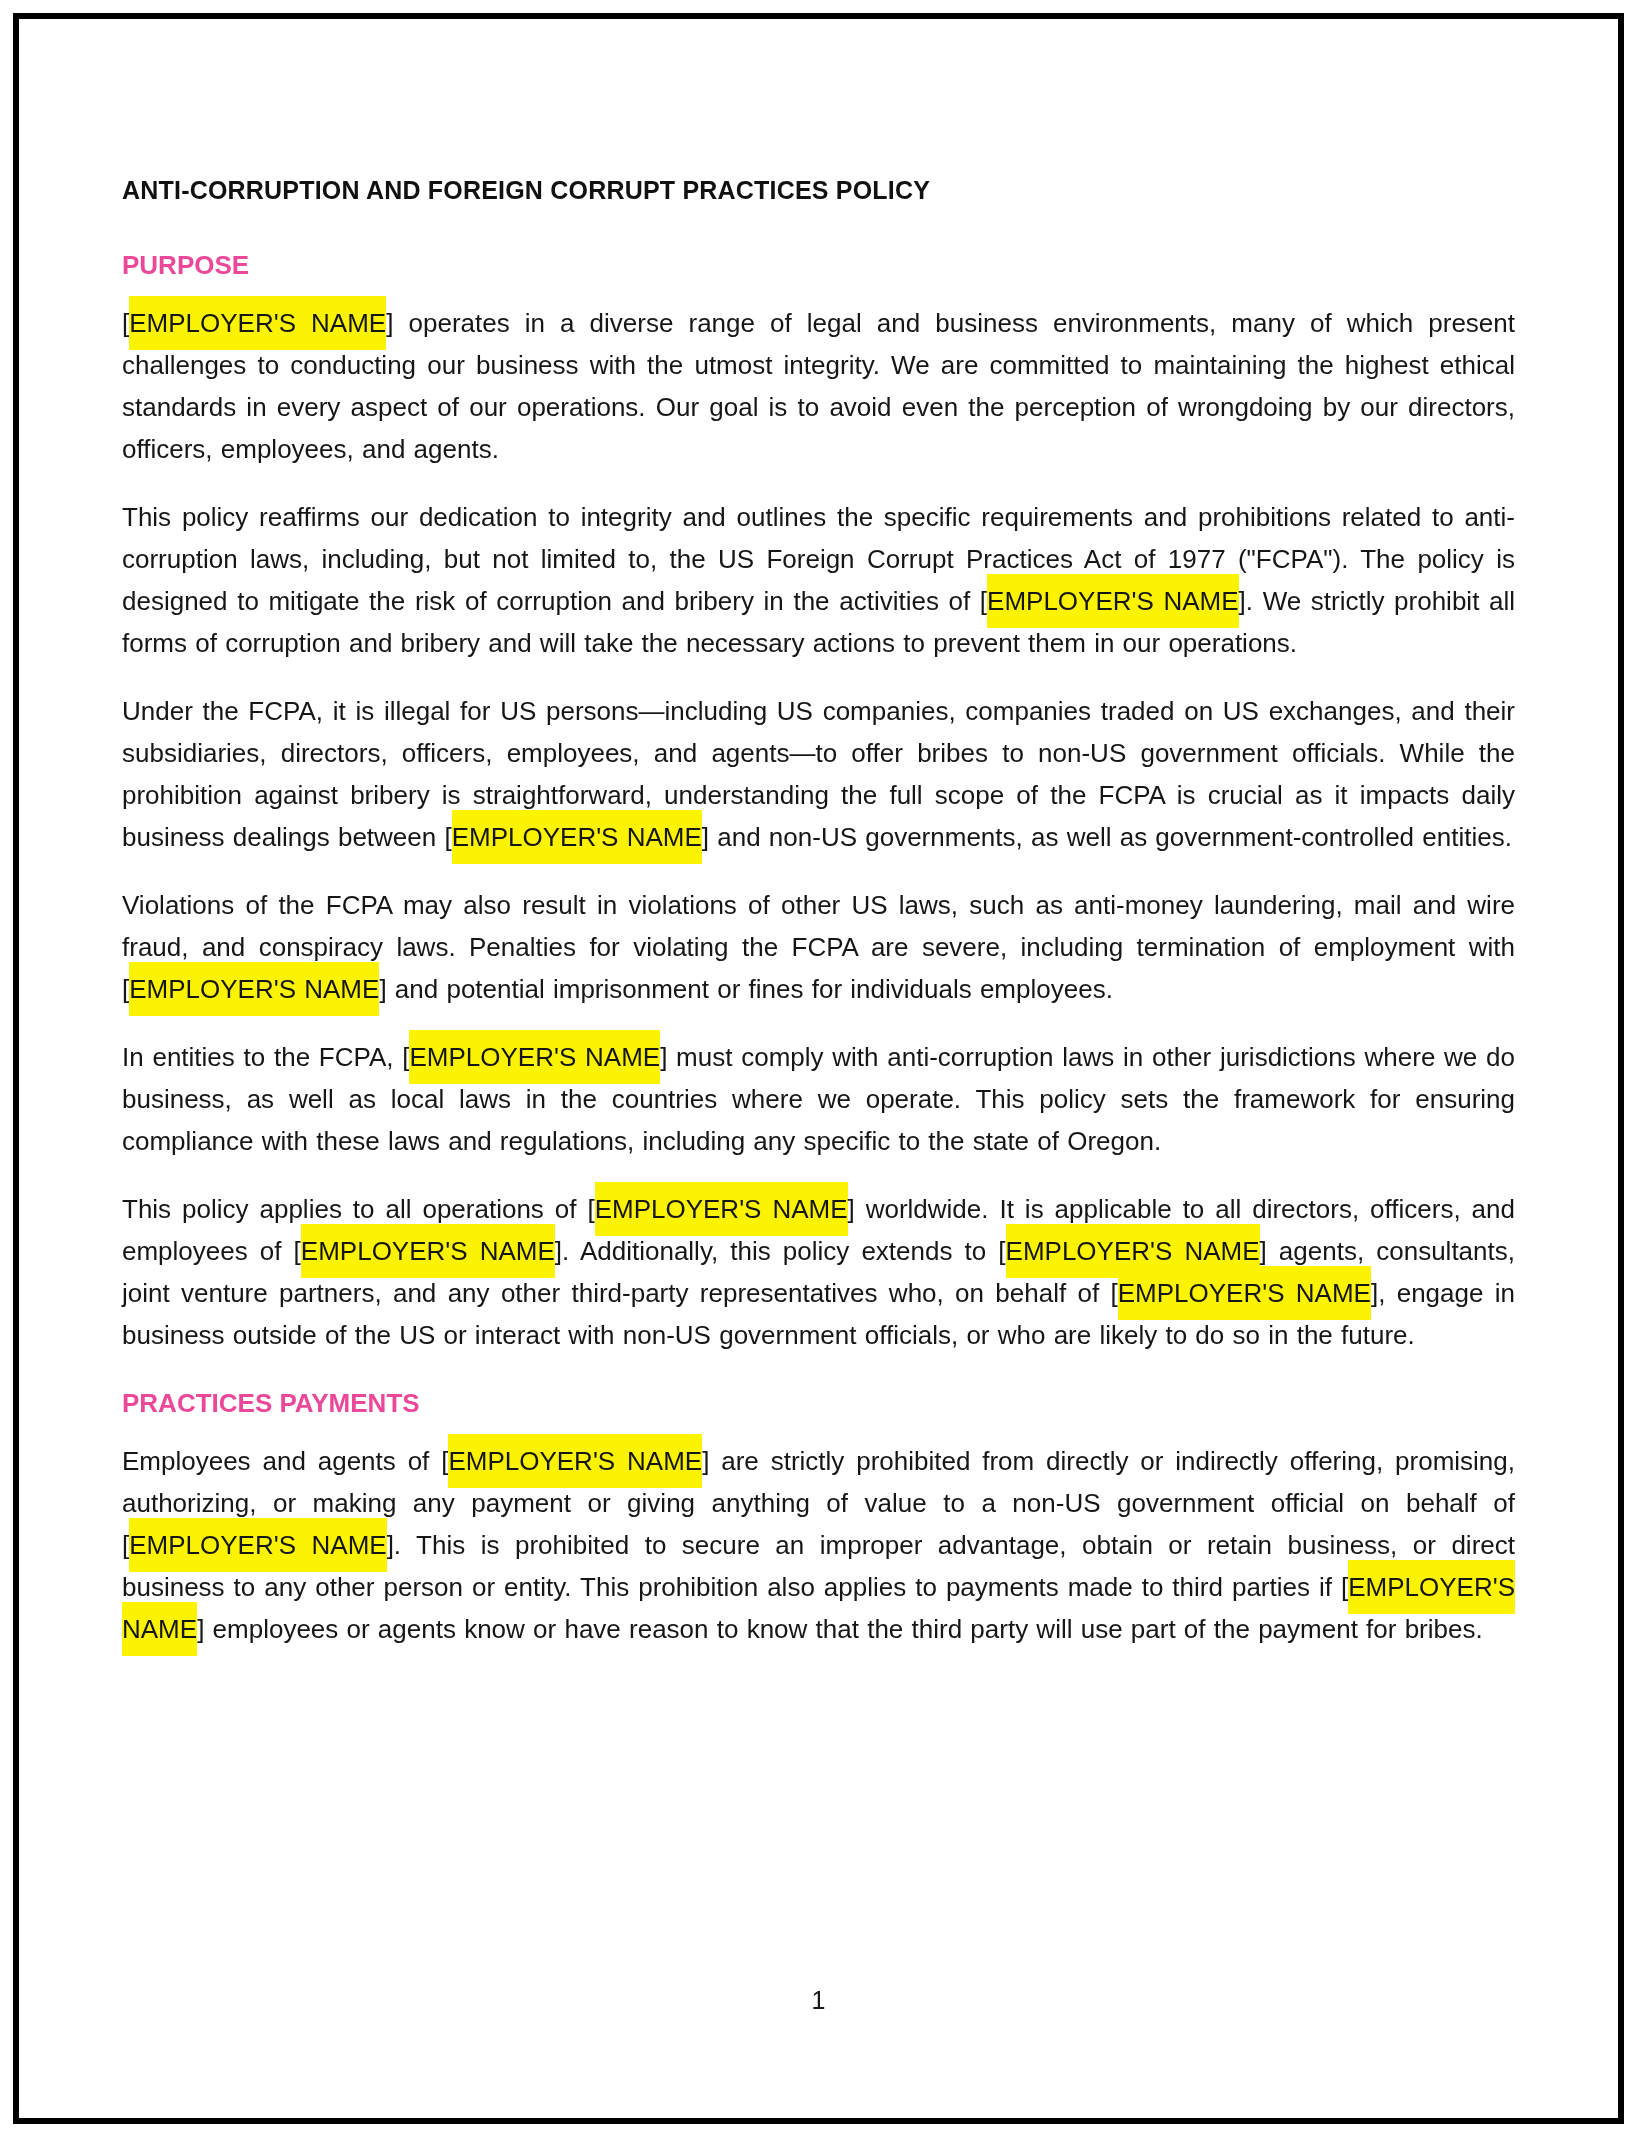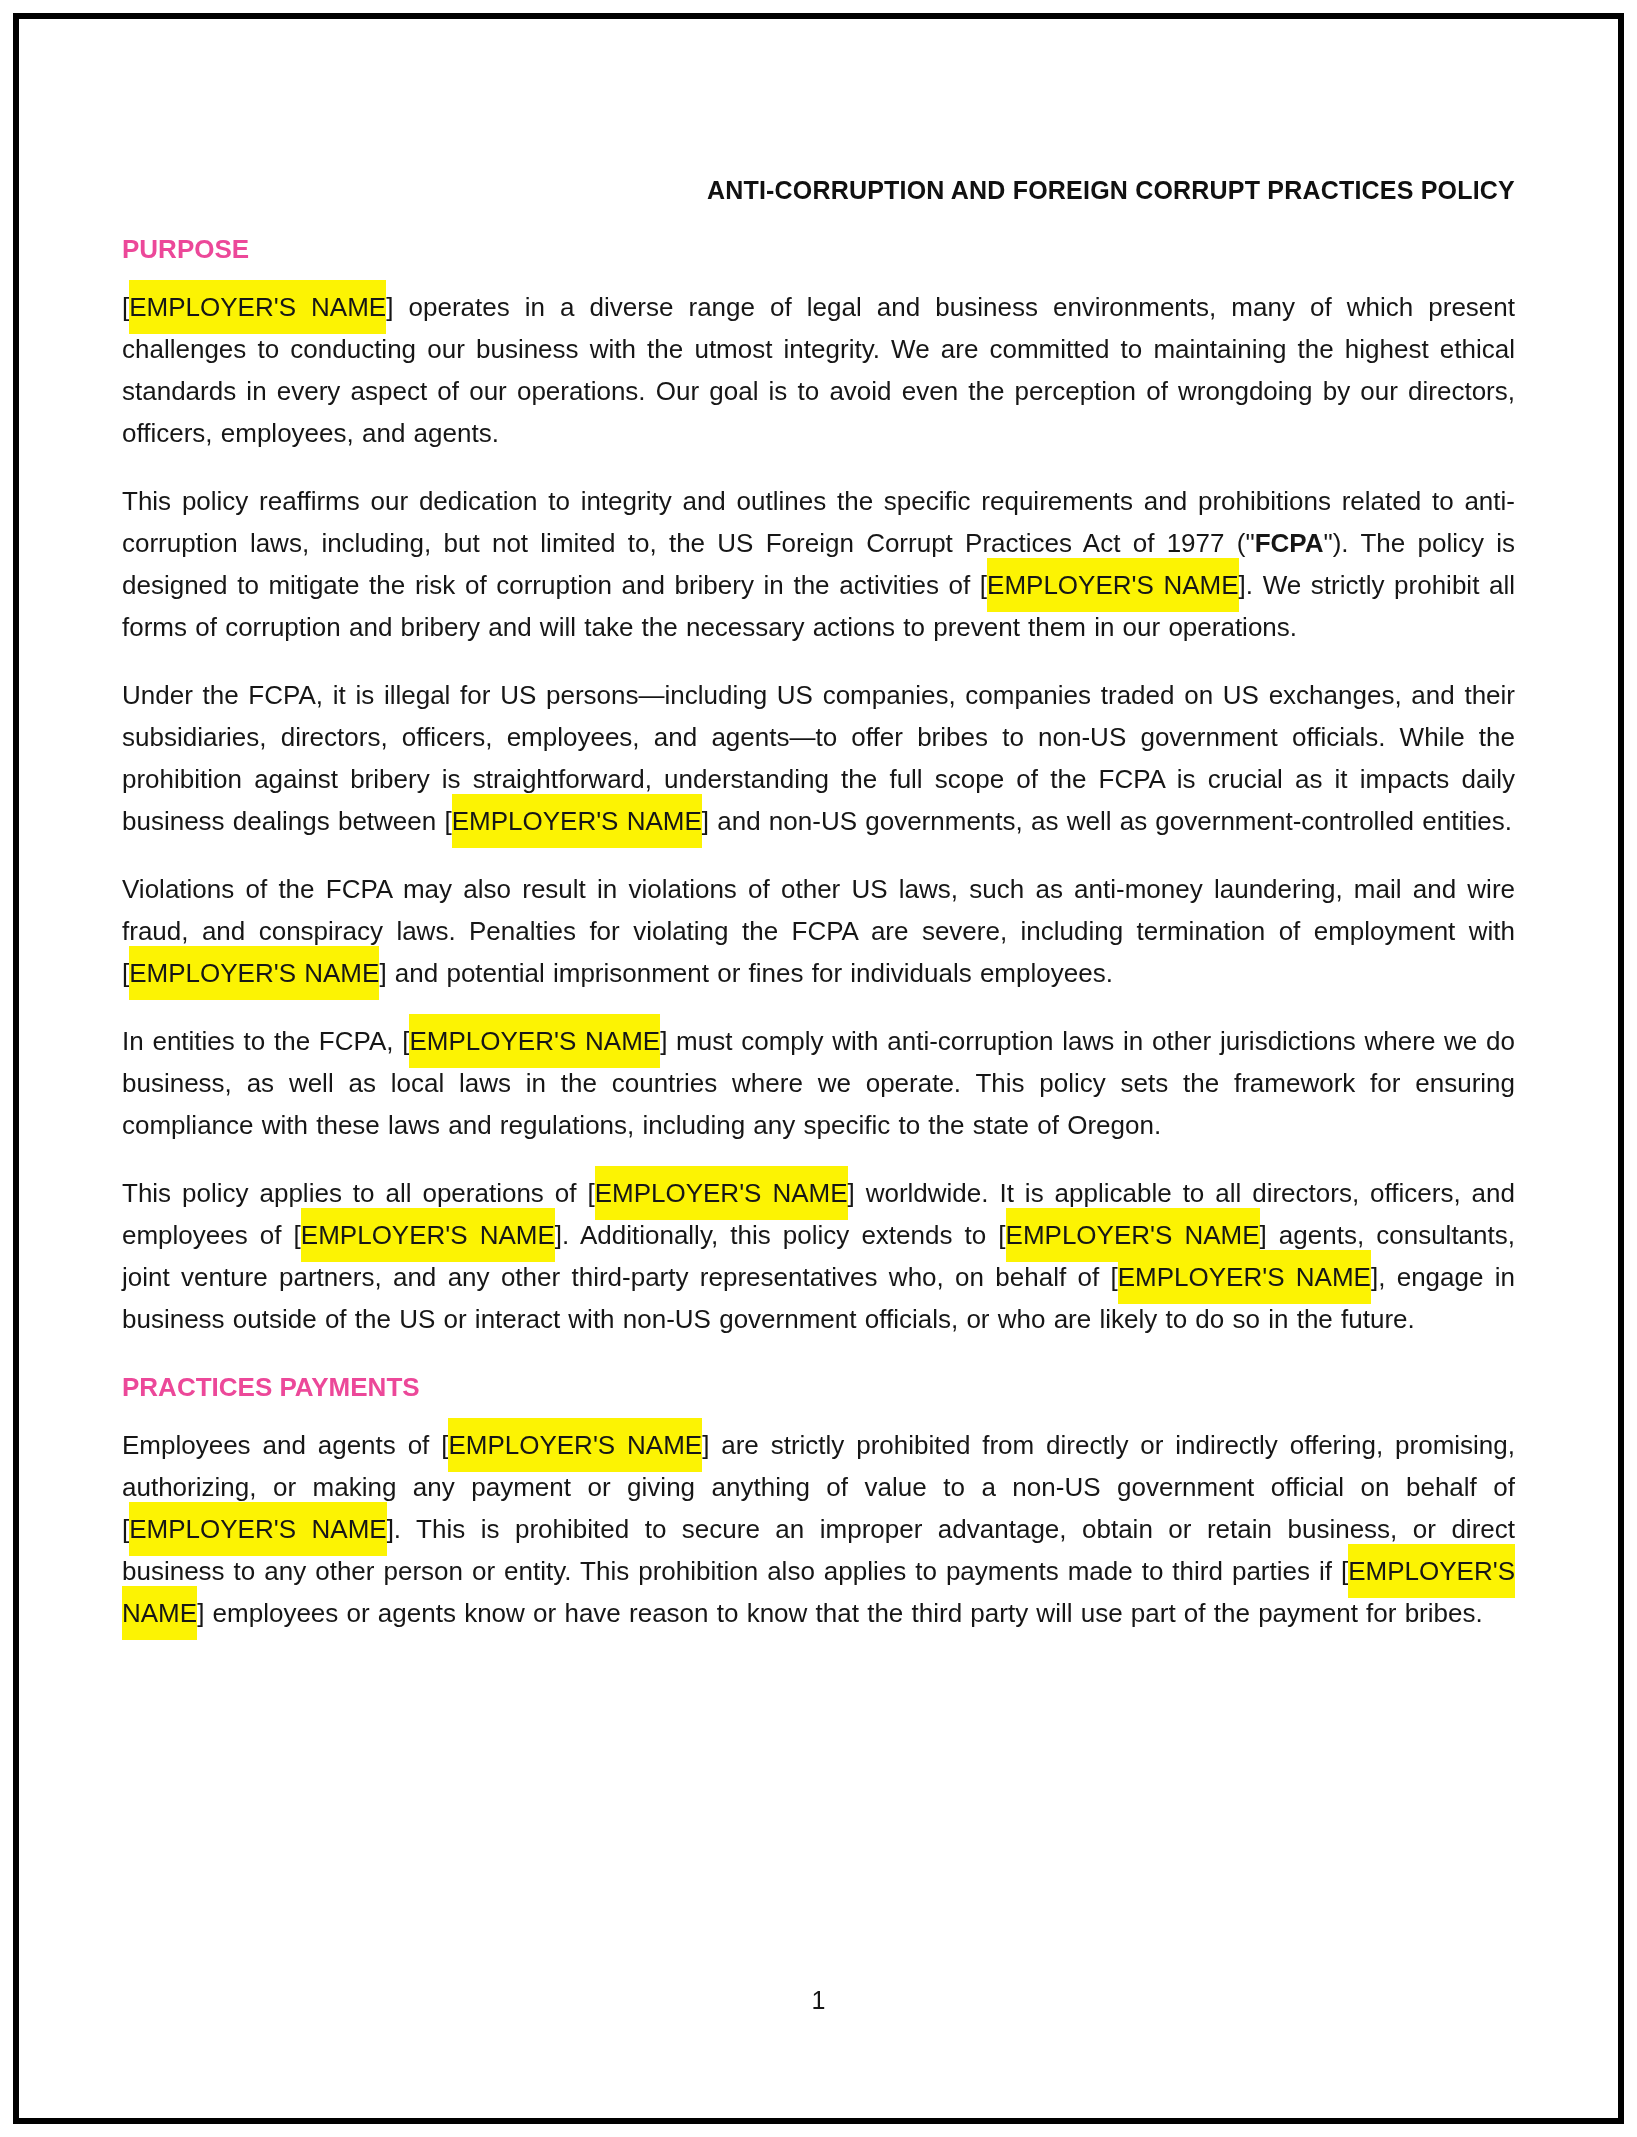--- a/index.html
+++ b/index.html
@@ -18,47 +18,47 @@
     border: 6px solid var(--border-color, #000);
     pointer-events: none;
   }
   .content {
     position: absolute;
     left: 122px;
     right: 122px;
     top: 170px;
   }
   .doc-title {
-    text-align: right;
+    text-align: left;
     font-weight: bold;
     font-size: 25px;
     line-height: 40px;
     letter-spacing: 0.2px;
-    margin-bottom: 18px;
+    margin-bottom: 34px;
     color: #111;
   }
   .heading {
     font-weight: bold;
     font-size: 26px;
     line-height: 42px;
     margin: 14px 0 16px 0;
     color: #ec4899;
   }
   .para {
     font-size: 26px;
     line-height: 42px;
     text-align: justify;
     margin-bottom: 26px;
     word-spacing: 1px;
   }
   .hl {
     background: var(--hl, #fcf303);
     padding: 12px 0;
   }
-  .b { font-weight: bold; }
+  .b { font-weight: normal; }
   .footer {
     position: absolute;
     top: 1986px;
     left: 0;
     width: 100%;
     text-align: center;
     font-size: 25px;
     color: #161616;
   }
 </style>

